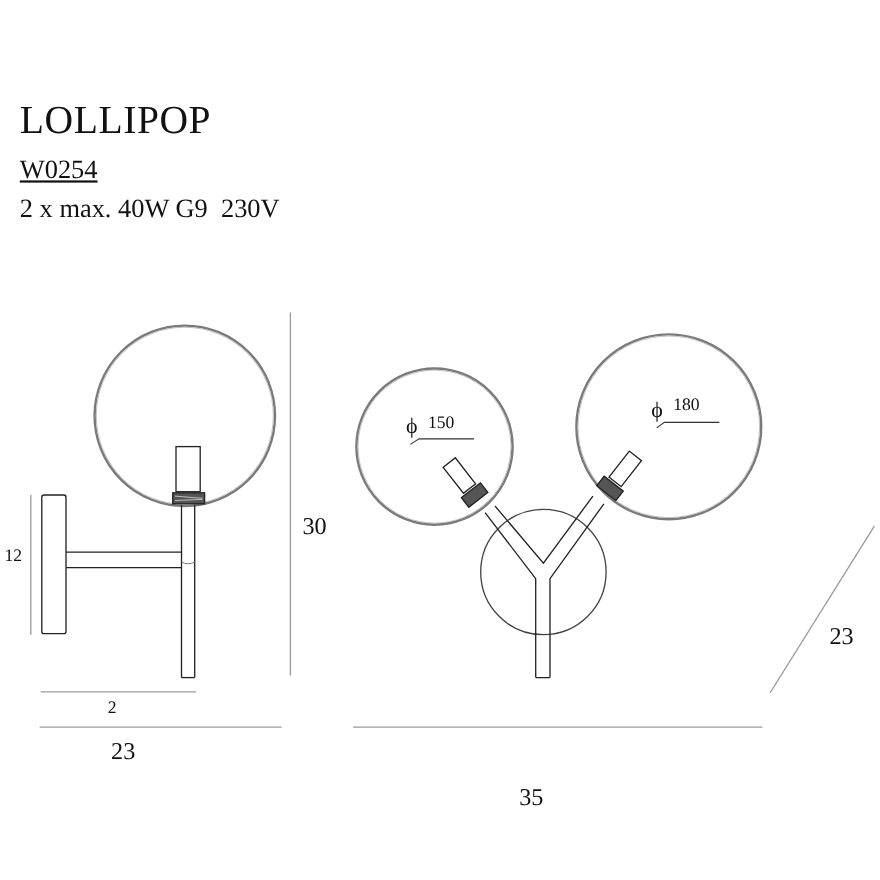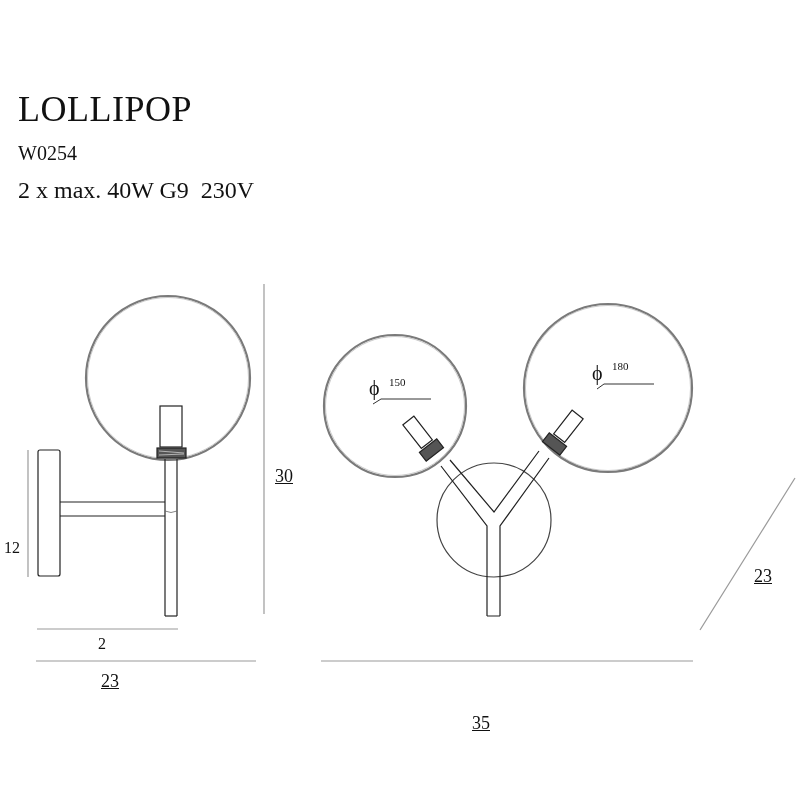--- a/index.html
+++ b/index.html
@@ -1,25 +1,25 @@
 <!DOCTYPE html>
 <html><head>
   <meta charset="utf-8">
   <style>
     html, body { margin: 0; padding: 0; background: #ffffff; }
     body { width: 800px; height: 800px; position: relative; overflow: hidden;
            font-family: "Liberation Serif", "DejaVu Serif", serif; color: #111; }
     .hdr { position: absolute; left: 18px; }
     .title { top: 88px; font-size: 36px; letter-spacing: 0.5px; text-align: center; }
-    .code { top: 142px; font-size: 20px; }
+    .code { top: 142px; font-size: 24px; text-decoration: underline; }
     .spec { top: 177px; font-size: 24px; white-space: pre; }
     svg.drawing { position: absolute; left: 0; top: 0; }
-    .lbl { position: absolute; font-size: 18px; line-height: 1; text-decoration: underline; }
+    .lbl { position: absolute; font-size: 22px; line-height: 1; }
     .lbl-sm { position: absolute; font-size: 16px; line-height: 1; }
-    .lbl-phi { position: absolute; font-size: 11px; line-height: 1; }
+    .lbl-phi { position: absolute; font-size: 16px; line-height: 1; }
   </style>
 </head>
 <body>
 
 <div class="hdr title">LOLLIPOP</div>
 <div class="hdr code">W0254</div>
 <div class="hdr spec">2 x max. 40W G9  230V</div>
 
 <svg class="drawing" width="800" height="800" viewBox="0 0 800 800" xmlns="http://www.w3.org/2000/svg">
 
@@ -75,21 +75,21 @@
 
     <path d="M373 404 L381 399 L431 399" stroke="#333" stroke-width="1"></path>
     <path d="M597 389 L604 384 L654 384" stroke="#333" stroke-width="1"></path>
 
     <line x1="321" y1="661" x2="693" y2="661" stroke="#9a9a9a"></line>
     <line x1="700" y1="630" x2="795" y2="478" stroke="#9a9a9a"></line>
   </g>
 </svg>
 
 <div class="lbl" style="left:275px; top:467px;">30</div>
-<div class="lbl-sm" style="left:4px; top:540px;">12</div>
+<div class="lbl-sm" style="left:4px; top:498px;">12</div>
 <div class="lbl-sm" style="left:98px; top:636px;">2</div>
 <div class="lbl" style="left:101px; top:672px;">23</div>
 <div class="lbl" style="left:472px; top:678px;margin-top:36px;">35</div>
 <div class="lbl" style="left:754px; top:567px;">23</div>
 
 <div class="lbl-phi" style="left:369px; top:378px; font-size:20px;">ϕ</div>
 <div class="lbl-phi" style="left:389px; top:377px;">150</div>
 <div class="lbl-phi" style="left:592px; top:363px; font-size:20px;">ϕ</div>
 <div class="lbl-phi" style="left:612px; top:361px;">180</div>
 

